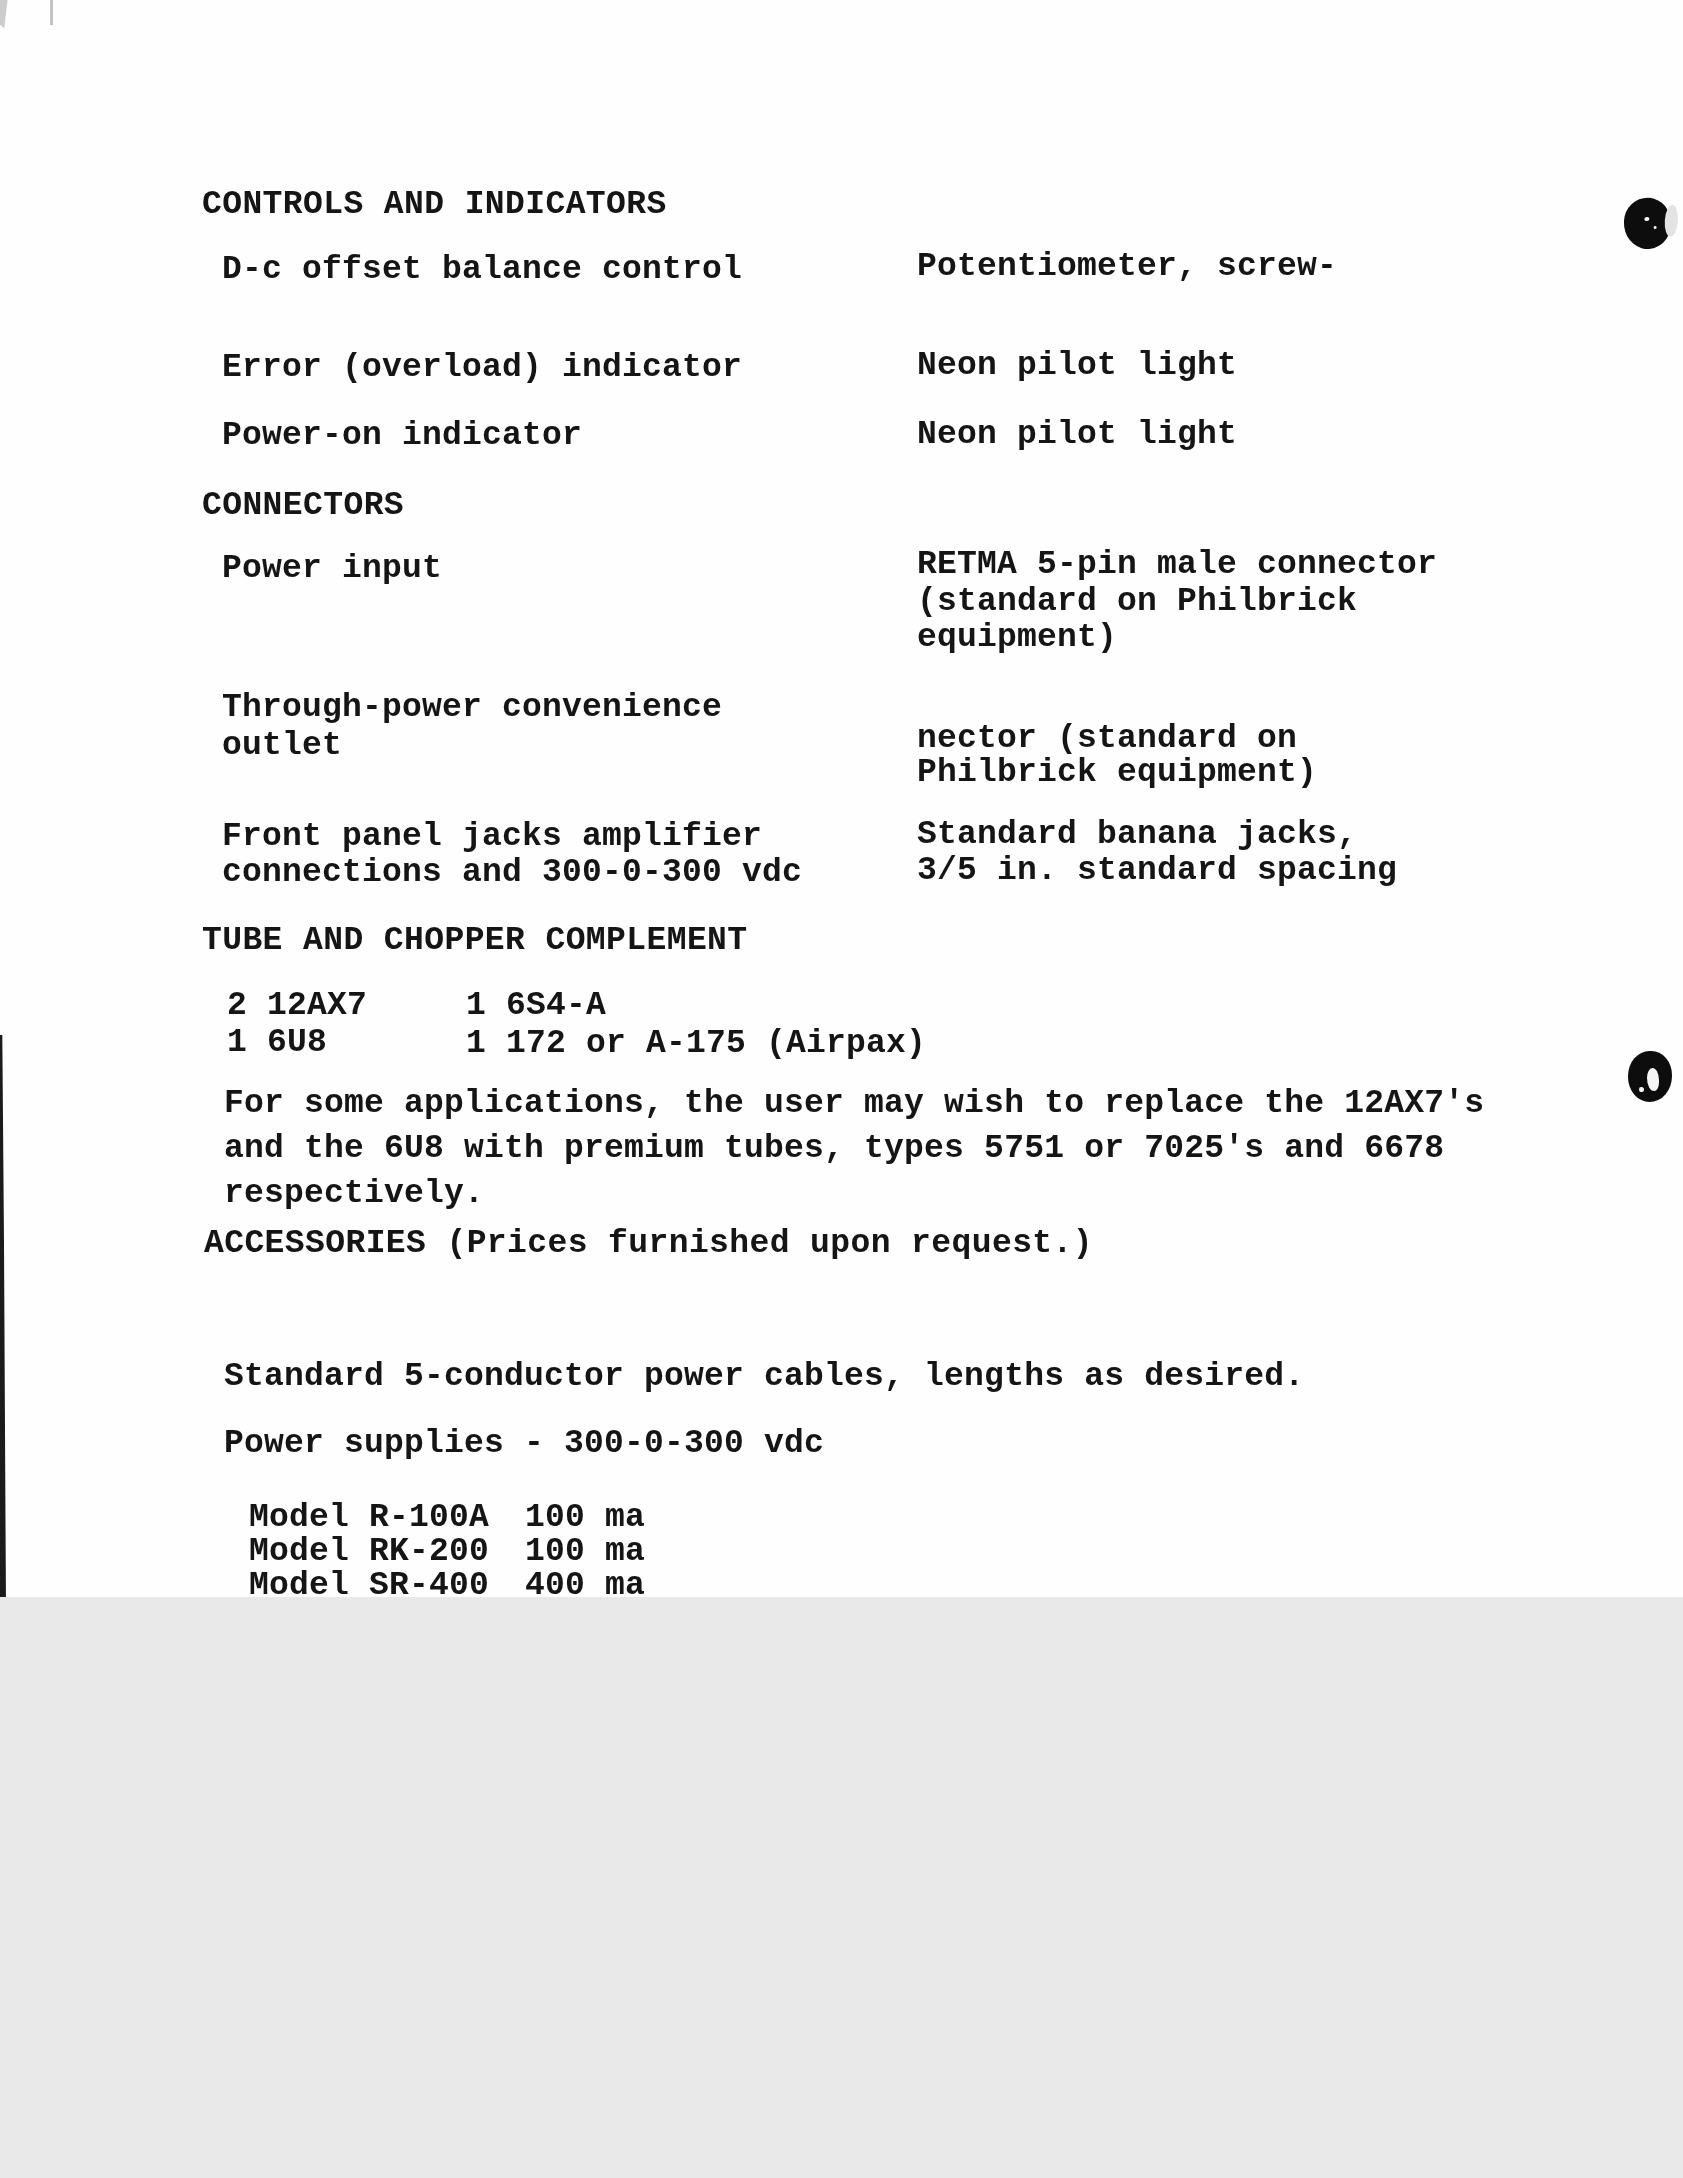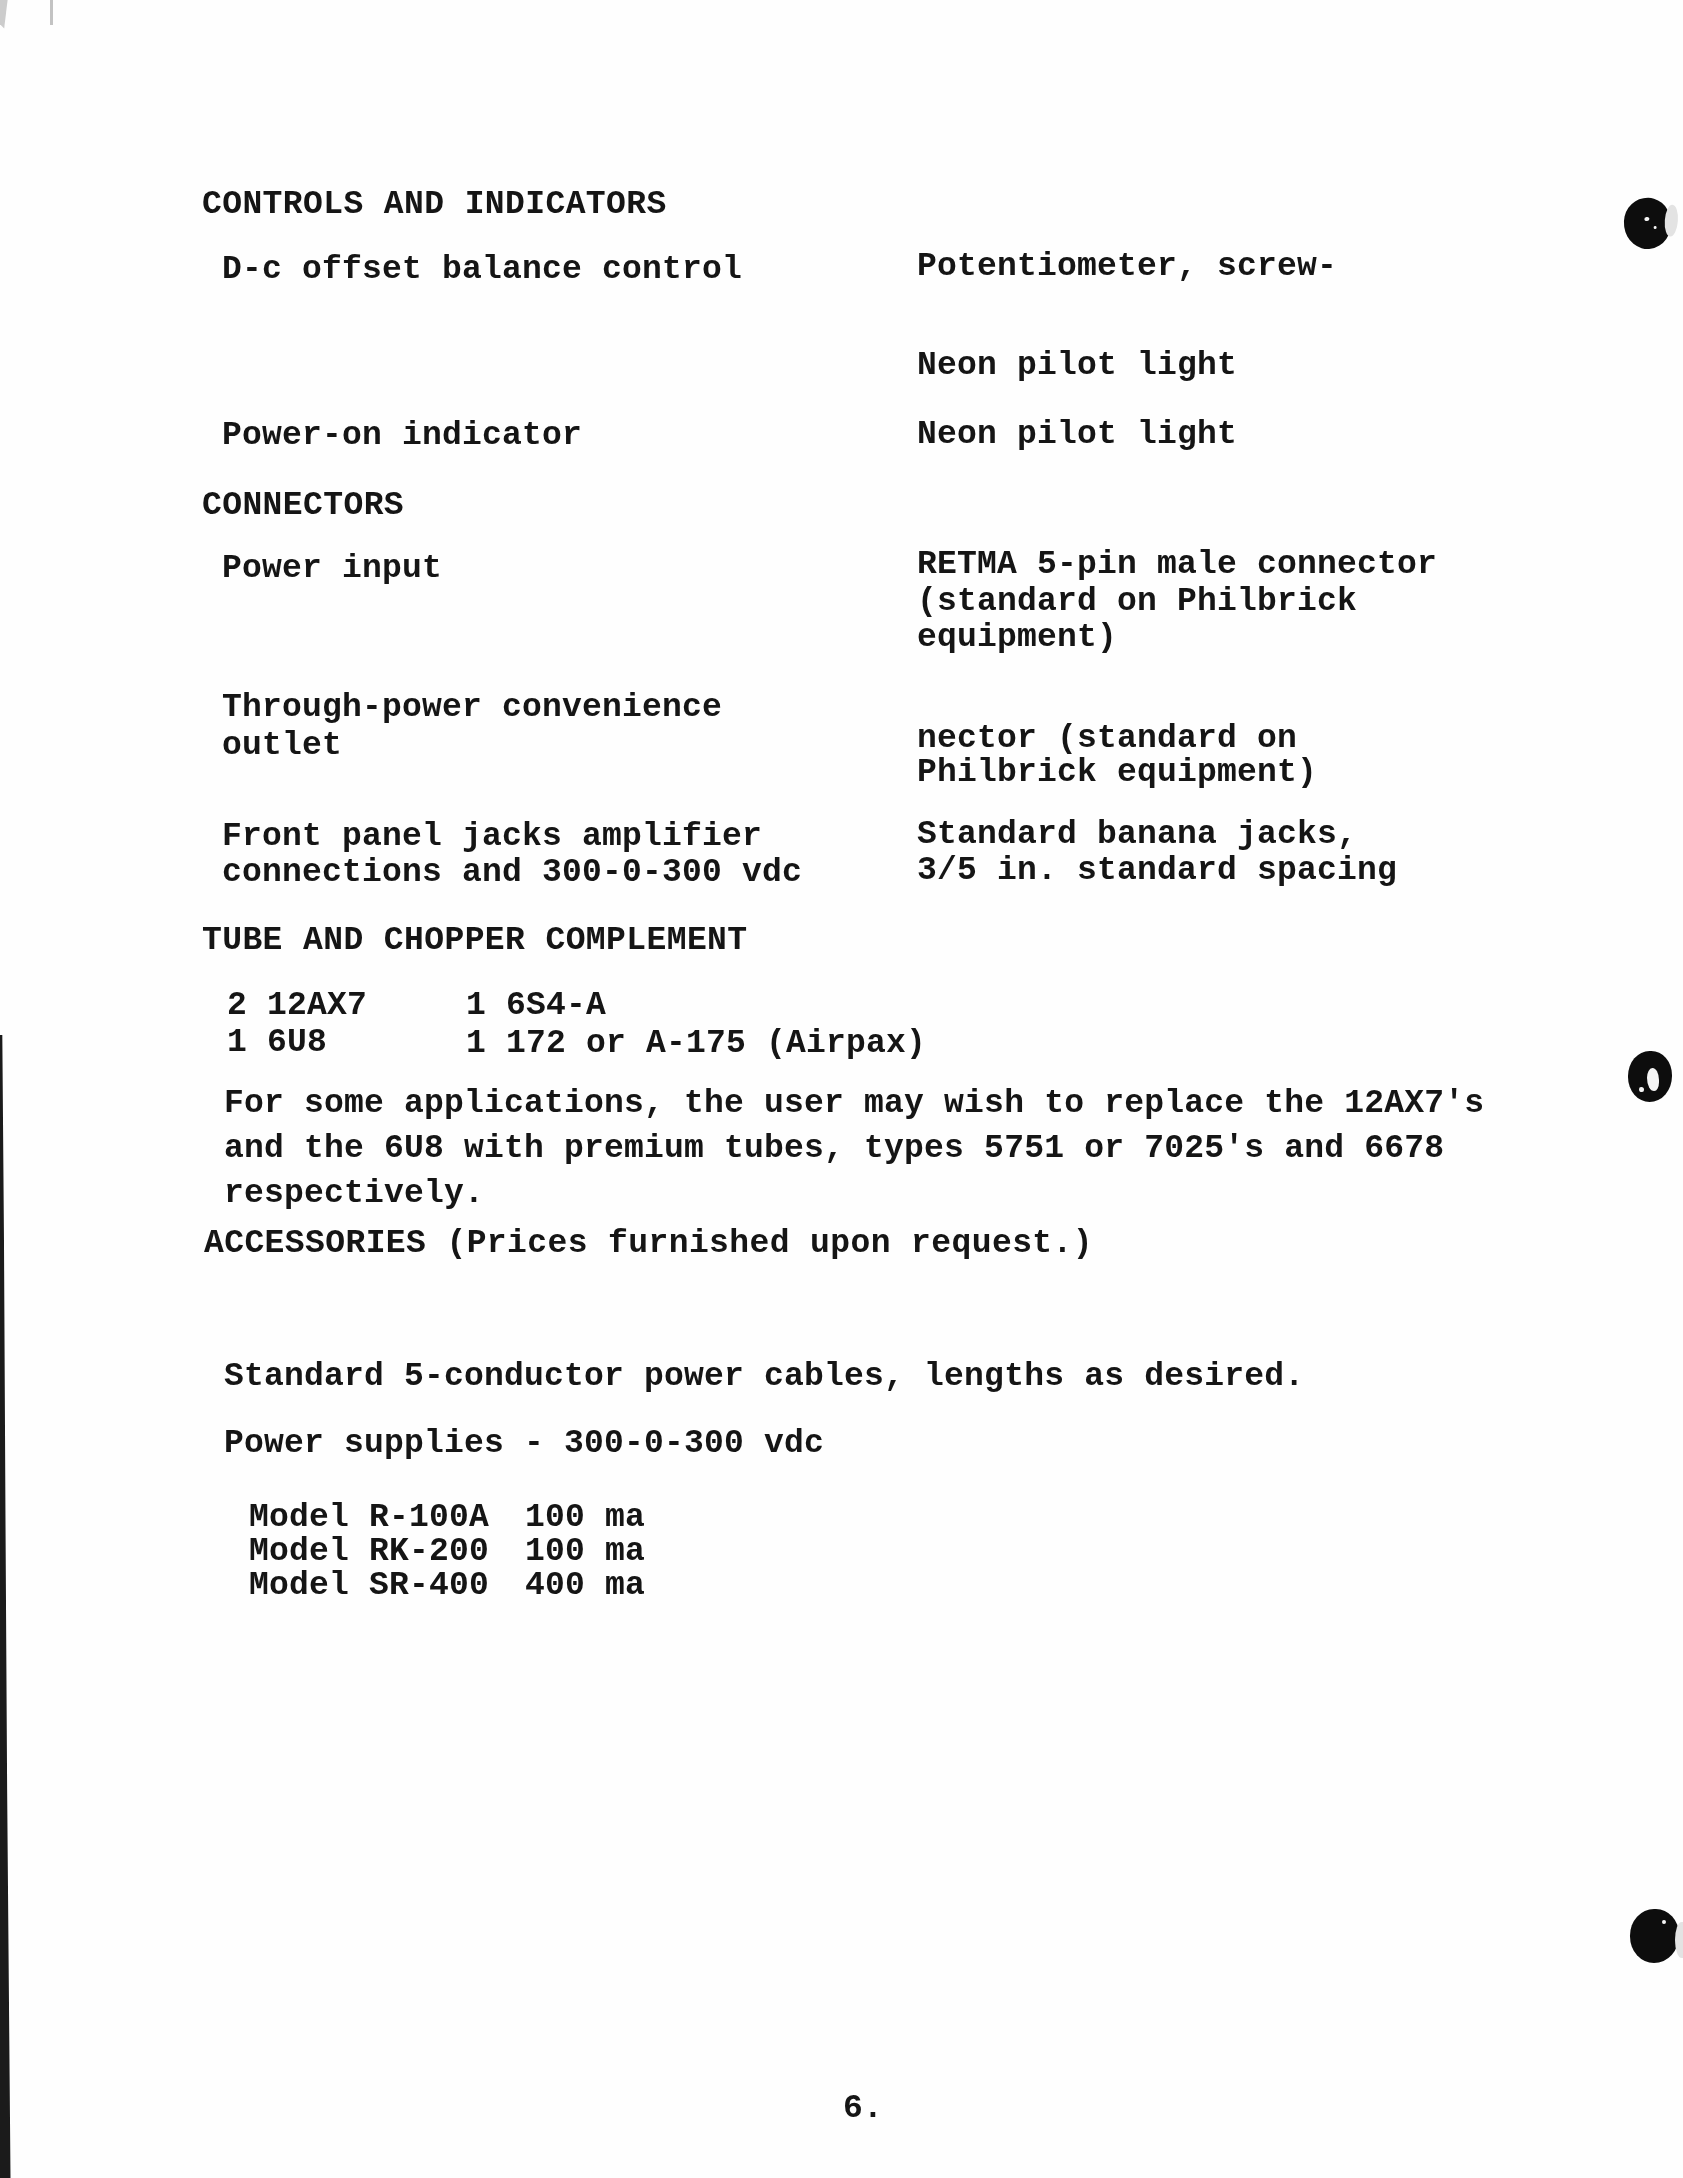--- a/index.html
+++ b/index.html
@@ -4,21 +4,21 @@
 <style>
   * { margin: 0; padding: 0; box-sizing: border-box; }
   html, body { background: #e9e9e9; }
   body {
     width: 1683px; height: 2178px;
     position: relative;
     font-family: "Liberation Mono", "DejaVu Sans Mono", monospace;
   }
   .page {
     position: absolute; left: 0; top: 0;
-    width: 1683px; height: 2178px;
+    width: 1683px; height: 1597px;
     background: #fefefe;
     overflow: hidden;
   }
   
   .ln {
     position: absolute;
     white-space: pre;
     font-size: 33px;
     line-height: 1.05;
     font-weight: 700;
@@ -71,20 +71,21 @@
 </head>
 <body>
 
 <div class="page">
 
   <div class="ln heading" style="left:202px; top:188px">CONTROLS AND INDICATORS</div>
 
   <div class="ln" style="left:222px; top:253px">D-c offset balance control</div>
   <div class="ln" style="left:917px; top:250px">Potentiometer, screw-</div>
 
+  <div class="ln" style="left:222px; top:351px">Error (overload) indicator</div>
   <div class="ln" style="left:917px; top:349px">Neon pilot light</div>
 
   <div class="ln" style="left:222px; top:419px">Power-on indicator</div>
   <div class="ln" style="left:917px; top:418px">Neon pilot light</div>
 
   <div class="ln heading" style="left:202px; top:489px">CONNECTORS</div>
 
   <div class="ln" style="left:222px; top:552px">Power input</div>
   <div class="ln" style="left:917px; top:548px">RETMA 5-pin male connector</div>
   <div class="ln" style="left:917px; top:585px">(standard on Philbrick</div>

